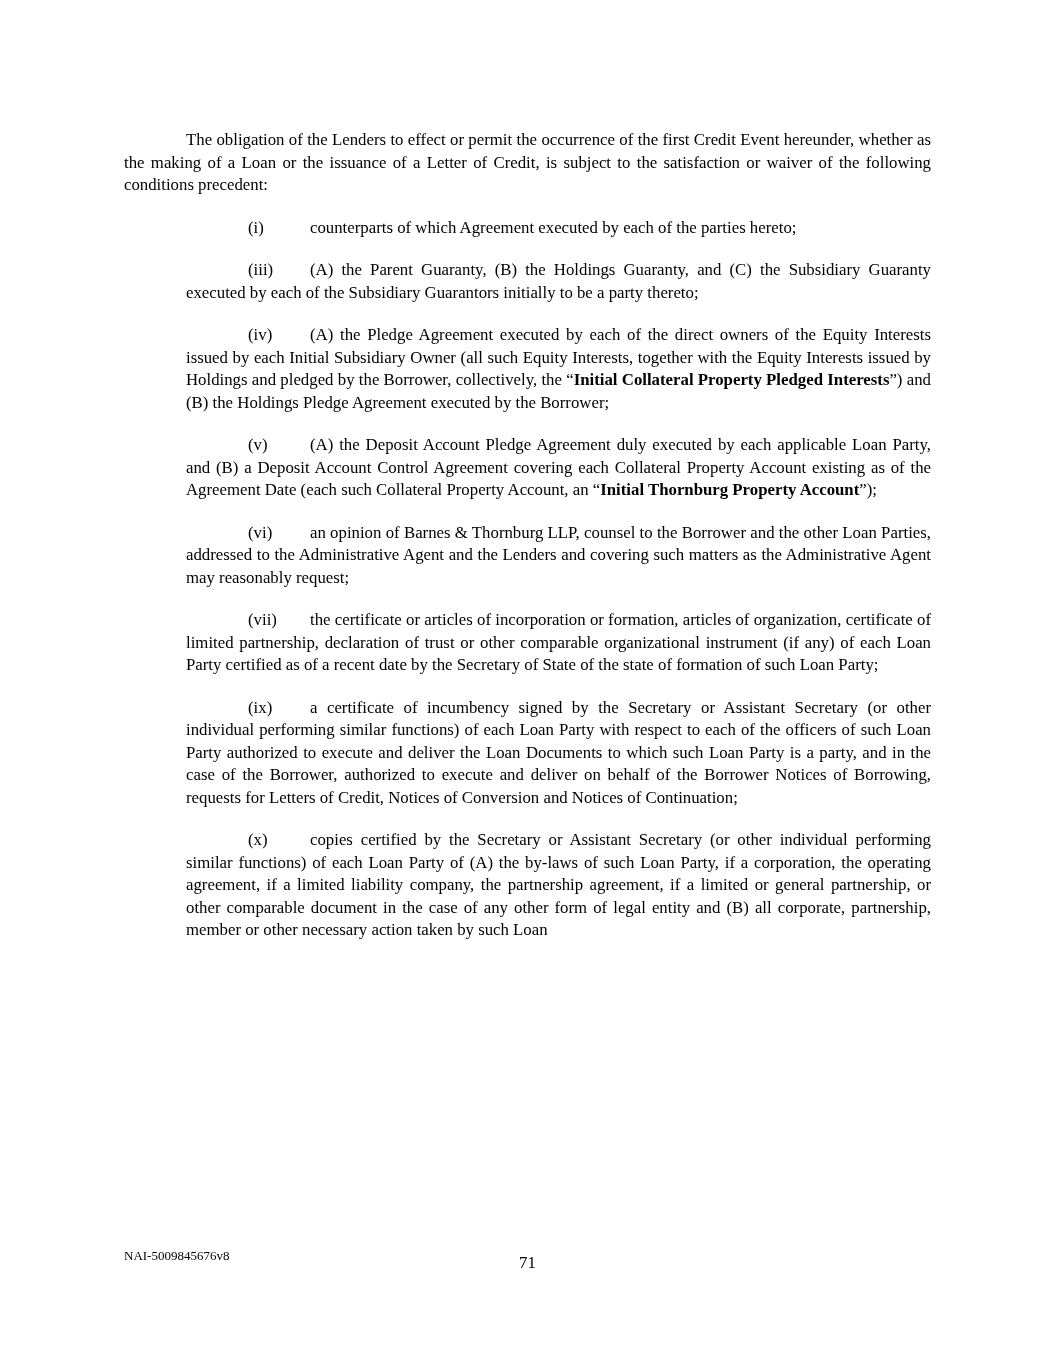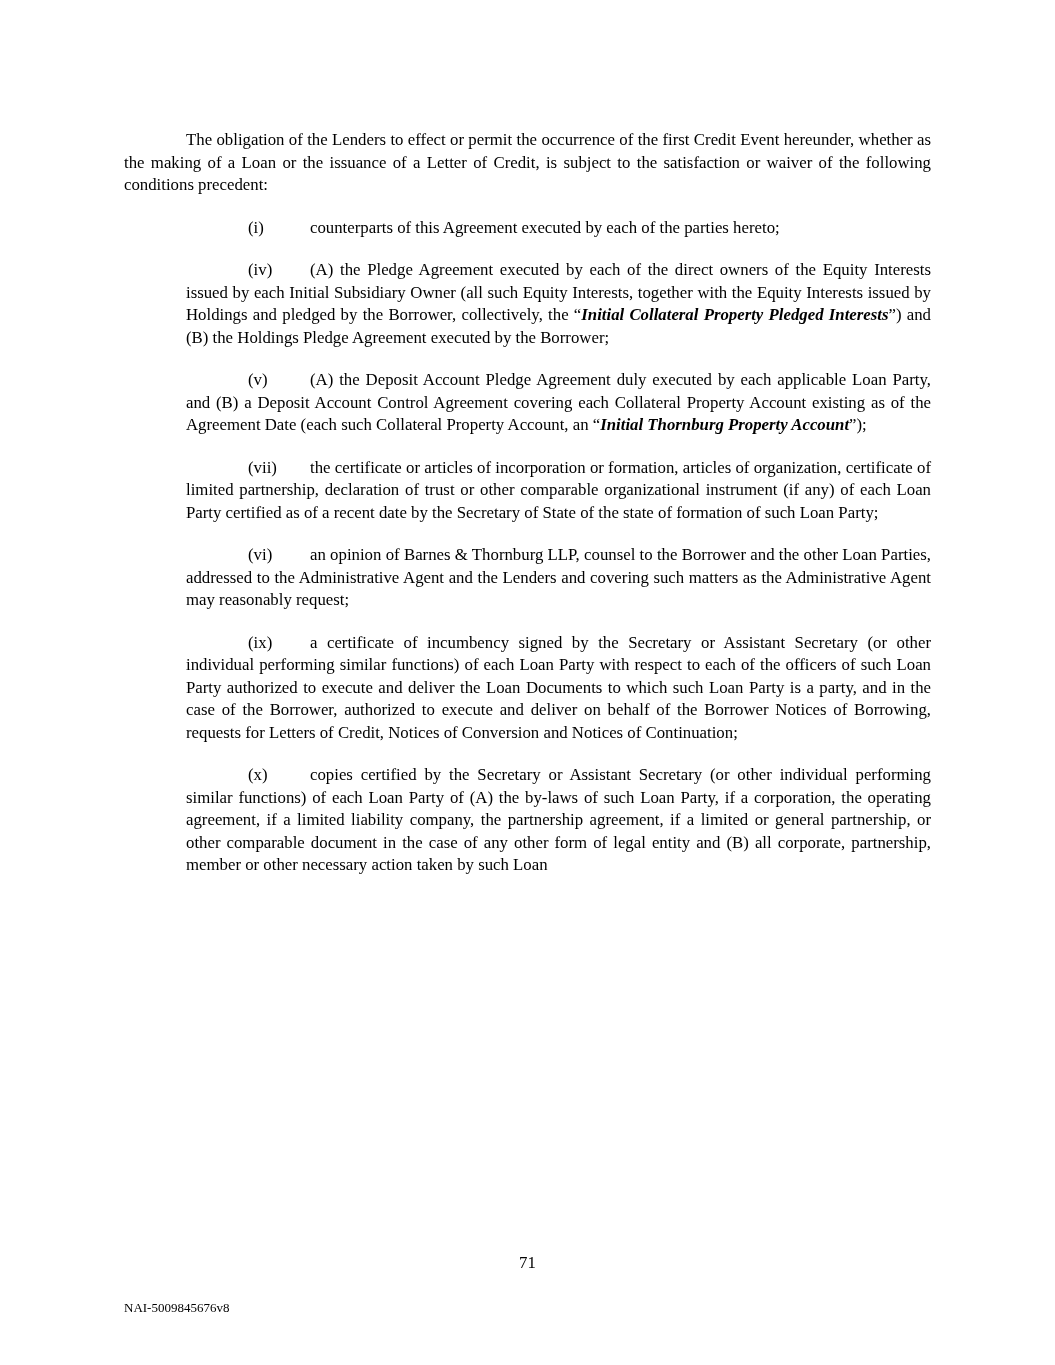--- a/index.html
+++ b/index.html
@@ -34,47 +34,47 @@
   .para.item {
     margin-left: 62px;
   }
   .label {
     display: inline-block;
     min-width: 62px;
     text-indent: 0;
   }
   .bi {
     font-weight: bold;
-    font-style: italic;
   }
   .page-number {
     position: absolute;
     top: 1252px;
     left: 124px;
     width: 807px;
     text-align: center;
   }
   .doc-id {
     position: absolute;
-    top: 1300px;
+    top: 1248px;
     left: 124px;
     font-size: 13px;
     line-height: 15px;
     text-align: center;
   }
 </style>
 </head>
 <body>
 
 <div class="page">
   <div class="content" id="doc-body">
       <p class="para body"><span>The obligation of the Lenders to effect or permit the occurrence of the first Credit Event hereunder, whether as the making of a Loan or the issuance of a Letter of Credit, is subject to the satisfaction or waiver of the following conditions precedent:</span></p>
-      <p class="para item"><span class="label">(i)</span><span>counterparts of this Agreement executed by each of the parties hereto;</span></p>
+      <p class="para item"><span class="label">(i)</span><span>counterparts of which Agreement executed by each of the parties hereto;</span></p>
+      <p class="para item"><span class="label">(iii)</span><span>(A) the Parent Guaranty, (B) the Holdings Guaranty, and (C) the Subsidiary Guaranty executed by each of the Subsidiary Guarantors initially to be a party thereto;</span></p>
       <p class="para item"><span class="label">(iv)</span><span>(A) the Pledge Agreement executed by each of the direct owners of the Equity Interests issued by each Initial Subsidiary Owner (all such Equity Interests, together with the Equity Interests issued by Holdings and pledged by the Borrower, collectively, the “</span><span class="bi">Initial Collateral Property Pledged Interests</span><span>”) and (B) the Holdings Pledge Agreement executed by the Borrower;</span></p>
       <p class="para item"><span class="label">(v)</span><span>(A) the Deposit Account Pledge Agreement duly executed by each applicable Loan Party, and (B) a Deposit Account Control Agreement covering each Collateral Property Account existing as of the Agreement Date (each such Collateral Property Account, an “</span><span class="bi">Initial Thornburg Property Account</span><span>”);</span></p>
+      <p class="para item"><span class="label">(vi)</span><span>an opinion of Barnes &amp; Thornburg LLP, counsel to the Borrower and the other Loan Parties, addressed to the Administrative Agent and the Lenders and covering such matters as the Administrative Agent may reasonably request;</span></p>
       <p class="para item"><span class="label">(vii)</span><span>the certificate or articles of incorporation or formation, articles of organization, certificate of limited partnership, declaration of trust or other comparable organizational instrument (if any) of each Loan Party certified as of a recent date by the Secretary of State of the state of formation of such Loan Party;</span></p>
-      <p class="para item"><span class="label">(vi)</span><span>an opinion of Barnes &amp; Thornburg LLP, counsel to the Borrower and the other Loan Parties, addressed to the Administrative Agent and the Lenders and covering such matters as the Administrative Agent may reasonably request;</span></p>
       <p class="para item"><span class="label">(ix)</span><span>a certificate of incumbency signed by the Secretary or Assistant Secretary (or other individual performing similar functions) of each Loan Party with respect to each of the officers of such Loan Party authorized to execute and deliver the Loan Documents to which such Loan Party is a party, and in the case of the Borrower, authorized to execute and deliver on behalf of the Borrower Notices of Borrowing, requests for Letters of Credit, Notices of Conversion and Notices of Continuation;</span></p>
       <p class="para item"><span class="label">(x)</span><span>copies certified by the Secretary or Assistant Secretary (or other individual performing similar functions) of each Loan Party of (A) the by-laws of such Loan Party, if a corporation, the operating agreement, if a limited liability company, the partnership agreement, if a limited or general partnership, or other comparable document in the case of any other form of legal entity and (B) all corporate, partnership, member or other necessary action taken by such Loan</span></p>
     </div>
   <div class="page-number">71</div>
   <div class="doc-id">NAI-5009845676v8</div>
 </div>
 
 </body></html>

